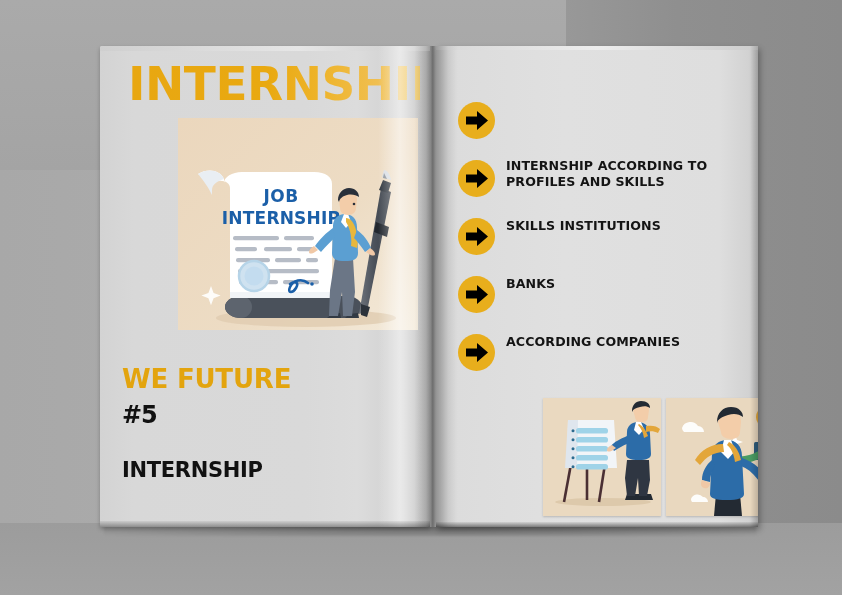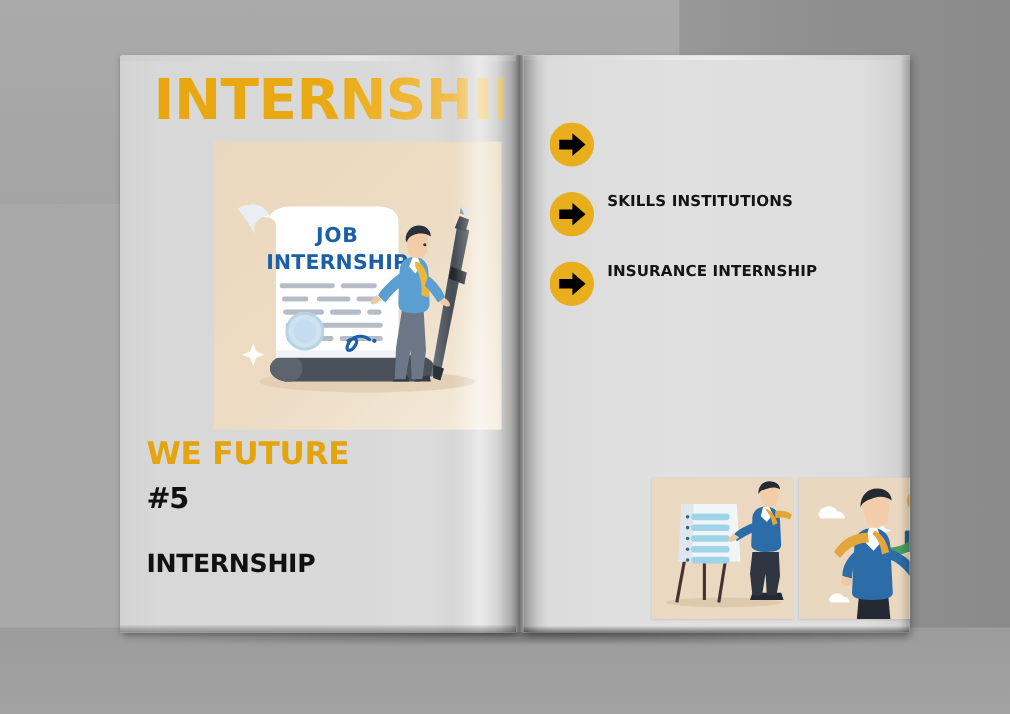--- a/index.html
+++ b/index.html
@@ -59,21 +59,21 @@
     background:linear-gradient(180deg,rgba(0,0,0,.06),rgba(0,0,0,.45));}
 
   
   .headline{position:absolute;left:28px;top:10px;width:292px;
     font-size:47px;font-weight:bold;letter-spacing:-.5px;
     font-family:"DejaVu Sans",sans-serif;
     background:linear-gradient(90deg,#e8a711 0%,#e9a911 48%,#eeb42b 66%,#f0bf52 86%,#eec65f 100%);
     -webkit-background-clip:text;background-clip:text;color:transparent;
     white-space:nowrap;}
 
-  .hero{position:absolute;left:78px;top:72px;width:240px;height:240px;
+  .hero{position:absolute;left:78px;top:72px;width:240px;height:212px;
     background:linear-gradient(135deg,#eddcc4 0%,#ecd8bb 45%,#f0e3cd 75%,#f3ead9 100%);
     overflow:hidden;}
 
   .subhead{position:absolute;left:22px;top:318px;font-size:26px;font-weight:bold;
     font-family:"DejaVu Sans",sans-serif;color:#e3a40e;letter-spacing:-.2px;}
   .num{position:absolute;left:22px;top:355px;font-size:24px;font-weight:bold;
     font-family:"DejaVu Sans",sans-serif;color:#111;letter-spacing:-1px;}
   .footlabel{position:absolute;left:22px;top:412px;font-size:21px;font-weight:bold;
     font-family:"DejaVu Sans",sans-serif;color:#111;letter-spacing:-.3px;}
 
@@ -232,40 +232,58 @@
 
         <div class="bullet">
           <span class="bullet-icon">
             <svg width="37" height="37" viewBox="0 0 37 37">
               <circle cx="18.5" cy="18.5" r="18.5" fill="#e8ae1c"></circle>
               <path d="M8 14.5 h11 V9 l11 9.5 -11 9.5 V22.5 H8z" fill="#000000"></path>
             </svg>
           </span>
         </div>
 
+        <div class="bullet">
+          <span class="bullet-icon">
+            <svg width="37" height="37" viewBox="0 0 37 37">
+              <circle cx="18.5" cy="18.5" r="18.5" fill="#e8ae1c"></circle>
+              <path d="M8 14.5 h11 V9 l11 9.5 -11 9.5 V22.5 H8z" fill="#000000"></path>
+            </svg>
+          </span>
+          <span class="bullet-text two-line">INTERNSHIP ACCORDING TO PROFILES AND SKILLS</span>
+        </div>
 
         <div class="bullet">
           <span class="bullet-icon">
             <svg width="37" height="37" viewBox="0 0 37 37">
               <circle cx="18.5" cy="18.5" r="18.5" fill="#e8ae1c"></circle>
               <path d="M8 14.5 h11 V9 l11 9.5 -11 9.5 V22.5 H8z" fill="#000000"></path>
             </svg>
           </span>
           <span class="bullet-text">SKILLS INSTITUTIONS</span>
         </div>
 
-
-        <div class="bullet">
-          <span class="bullet-icon">
-            <svg width="37" height="37" viewBox="0 0 37 37">
-              <circle cx="18.5" cy="18.5" r="18.5" fill="#e8ae1c"></circle>
-              <path d="M8 14.5 h11 V9 l11 9.5 -11 9.5 V22.5 H8z" fill="#000000"></path>
-            </svg>
-          </span>
-          <span class="bullet-text">INSURANCE INTERNSHIP</span>
+        <div class="bullet">
+          <span class="bullet-icon">
+            <svg width="37" height="37" viewBox="0 0 37 37">
+              <circle cx="18.5" cy="18.5" r="18.5" fill="#e8ae1c"></circle>
+              <path d="M8 14.5 h11 V9 l11 9.5 -11 9.5 V22.5 H8z" fill="#000000"></path>
+            </svg>
+          </span>
+          <span class="bullet-text">BANKS</span>
+        </div>
+
+        <div class="bullet">
+          <span class="bullet-icon">
+            <svg width="37" height="37" viewBox="0 0 37 37">
+              <circle cx="18.5" cy="18.5" r="18.5" fill="#e8ae1c"></circle>
+              <path d="M8 14.5 h11 V9 l11 9.5 -11 9.5 V22.5 H8z" fill="#000000"></path>
+            </svg>
+          </span>
+          <span class="bullet-text">ACCORDING COMPANIES</span>
         </div>
 
       </div>
 
       <div class="thumbs">
 
         <div class="thumb thumb-a">
           <svg width="118" height="118" viewBox="0 0 118 118">
             <rect x="0" y="0" width="118" height="118" fill="#ead9c0"></rect>
             <ellipse cx="60" cy="104" rx="48" ry="4" fill="#ddc9ab"></ellipse>

